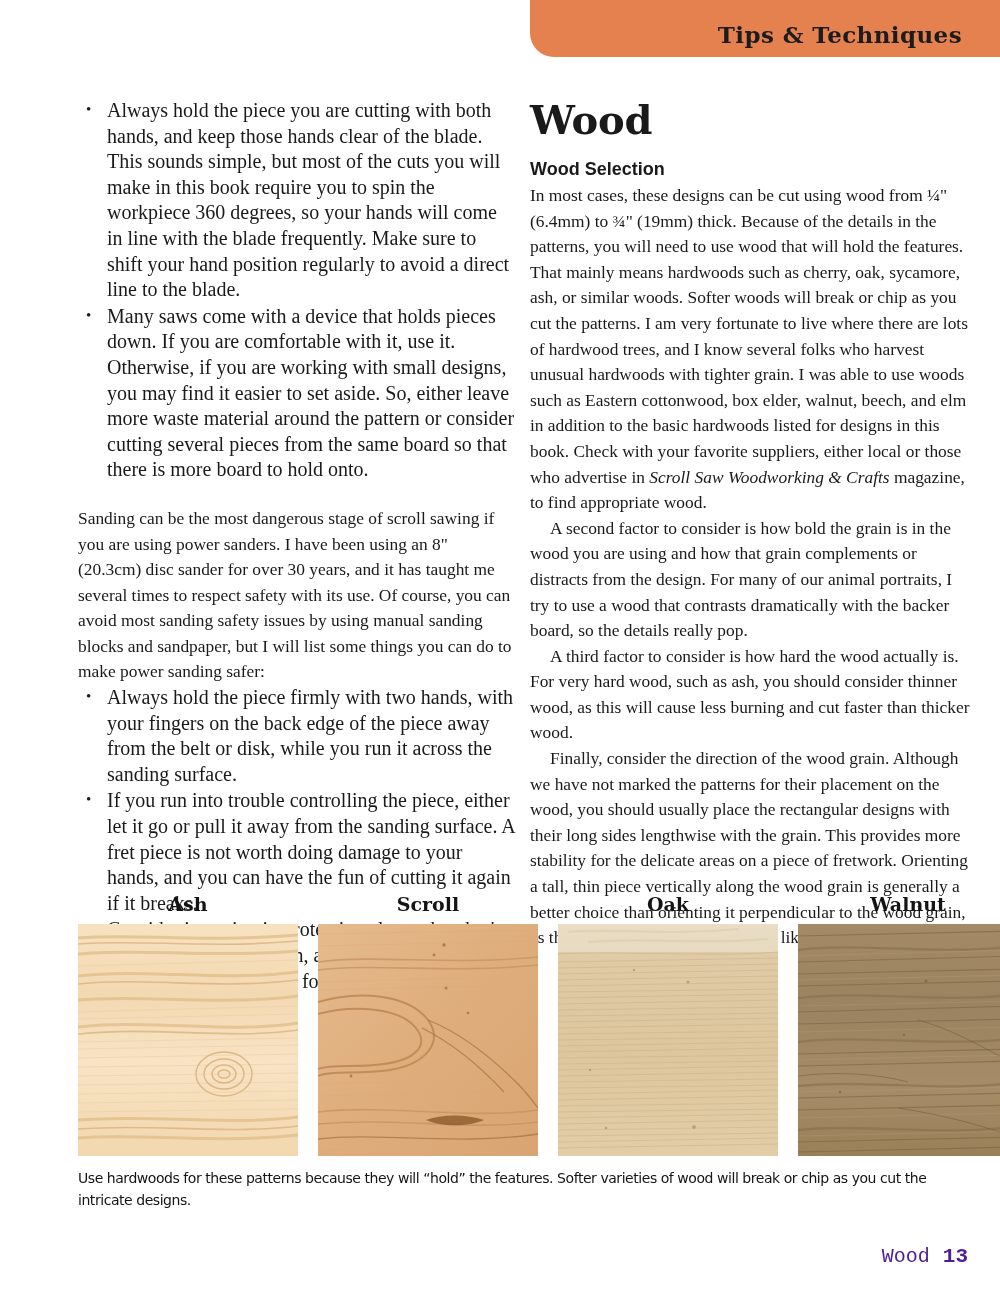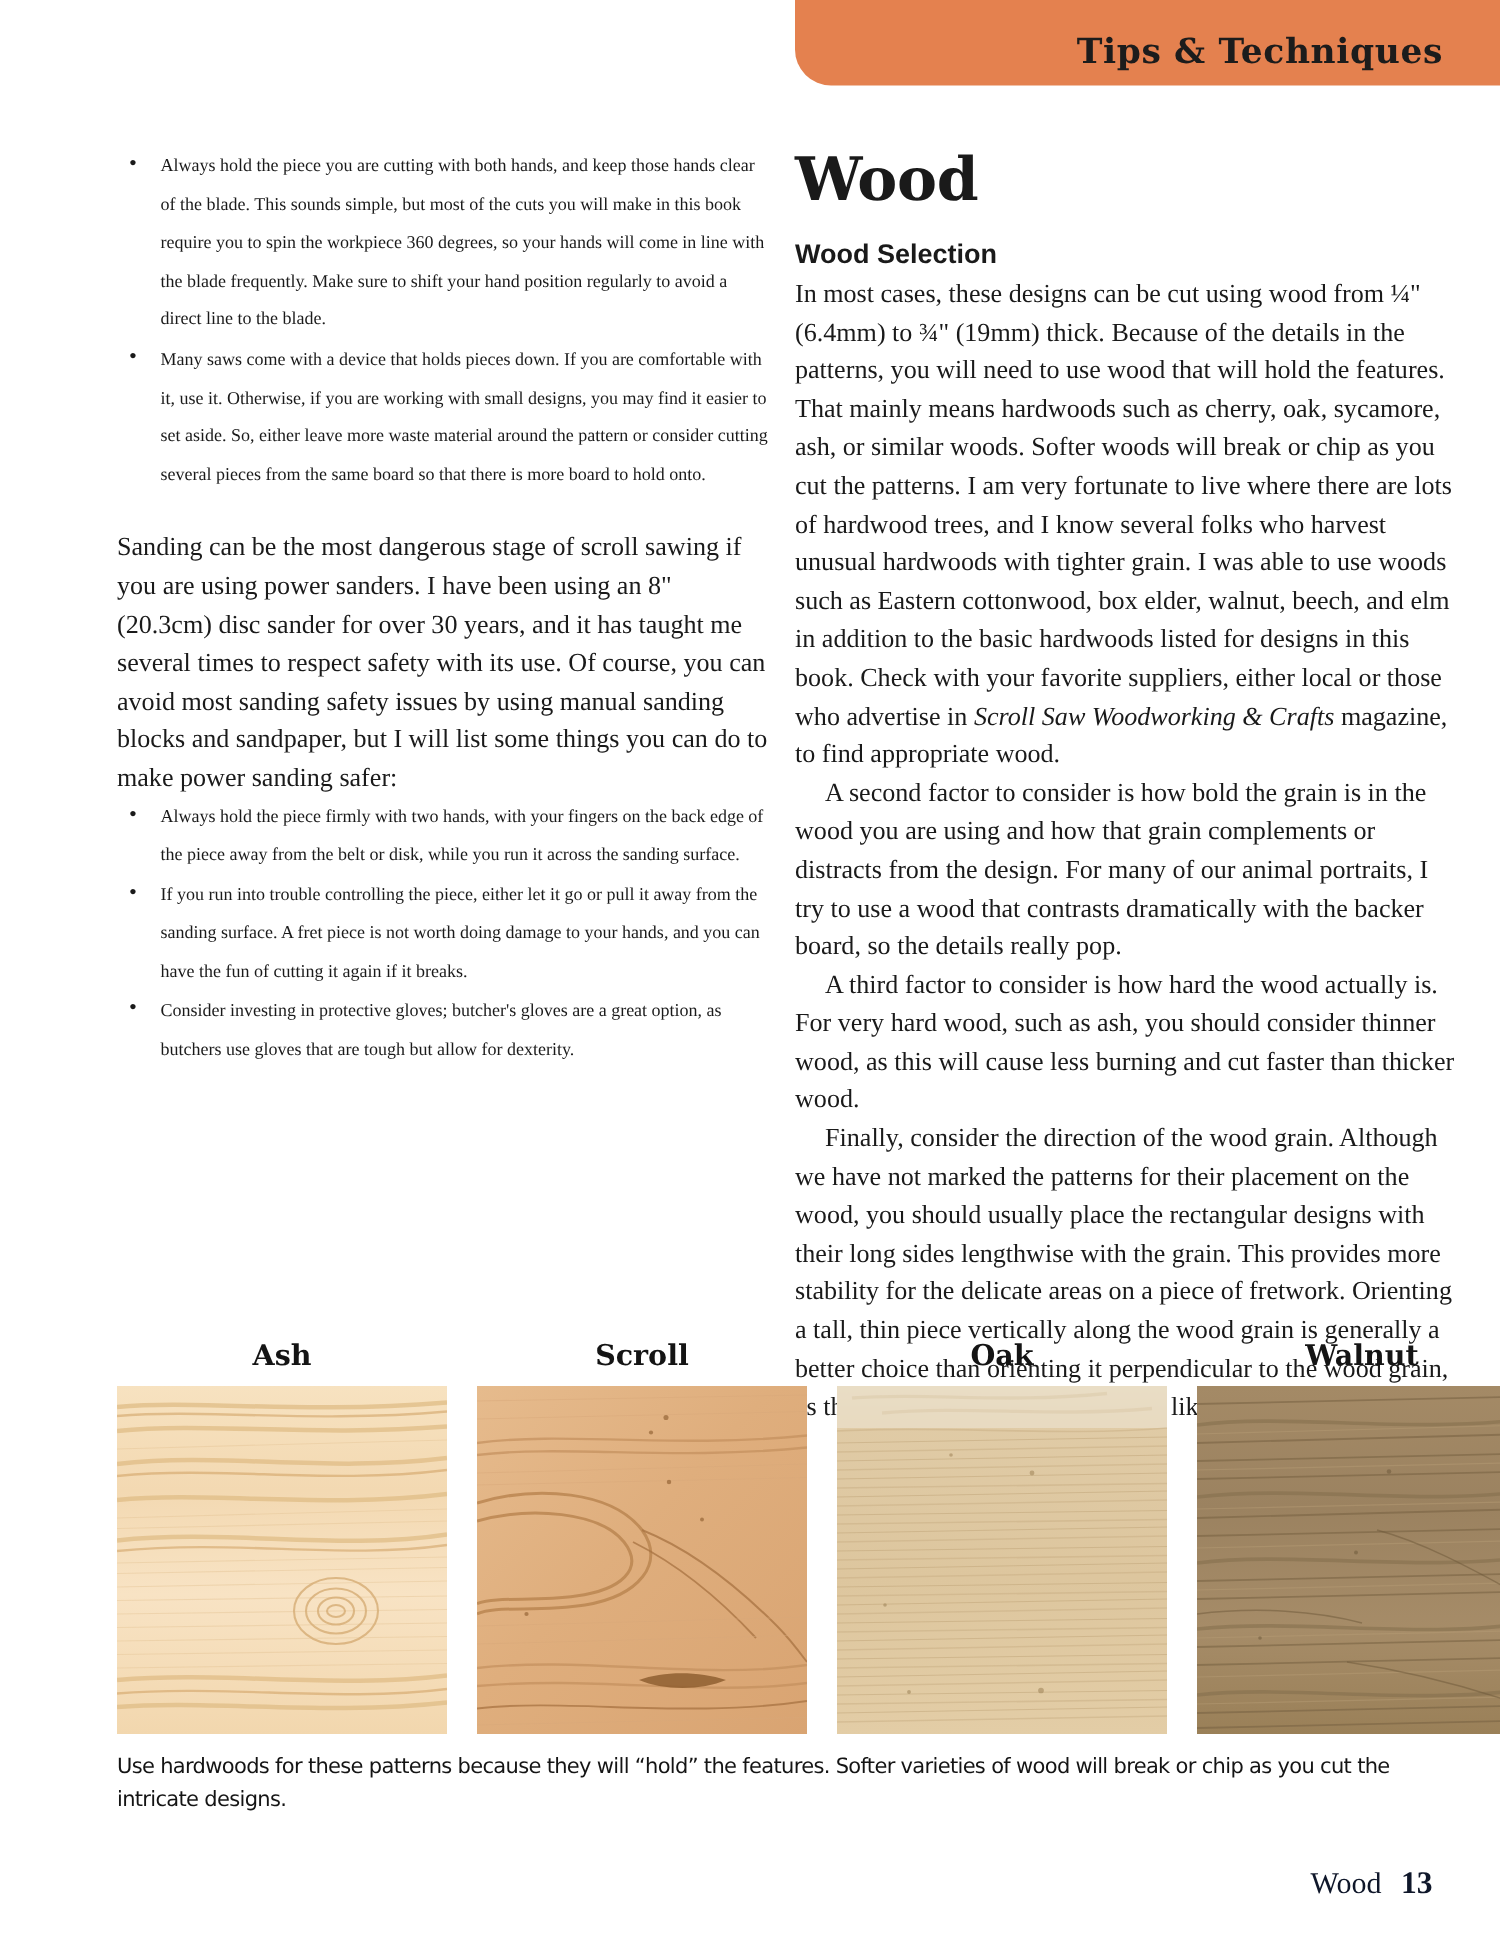--- a/index.html
+++ b/index.html
@@ -81,21 +81,21 @@
   p.body-text em { font-style: italic; }
 
   ul.bullets {
     list-style: none;
     margin: 0;
     padding: 0;
   }
   ul.bullets li {
     position: relative;
     padding-left: 29px;
-    font-size: 12px;
+    font-size: 20px;
     line-height: 25.6px;
     margin: 0 0 1px 0;
   }
   ul.bullets li::before {
     content: "\2022";
     position: absolute;
     left: 8px;
     top: -1px;
     font-size: 15px;
     color: #1a1a1a;
@@ -143,25 +143,25 @@
     width: 885px;
     font-family: "DejaVu Sans", "Liberation Sans", sans-serif;
     font-size: 14px;
     line-height: 22px;
     color: #141414;
     letter-spacing: -0.45px;
   }
 
   .footer {
     position: absolute;
-    right: 45px;
+    right: 32px;
     bottom: 26px;
-    font-family: Liberation Serif, serif;
+    font-family: Liberation Mono, monospace;
     font-size: 20px;
-    color: #0f172a;
+    color: #4c1d95;
     white-space: nowrap;
   }
   .footer .folio-label { font-weight: normal; }
   .footer .folio-num {
     font-weight: bold;
     margin-left: 13px;
     font-size: 21px;
   }
 </style>
 </head>

